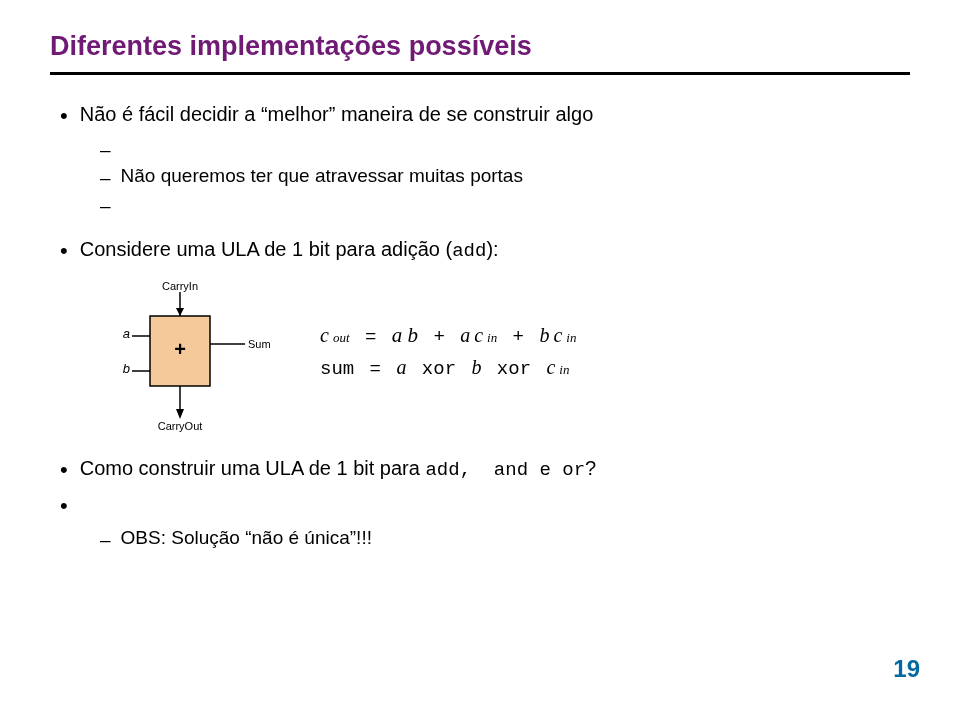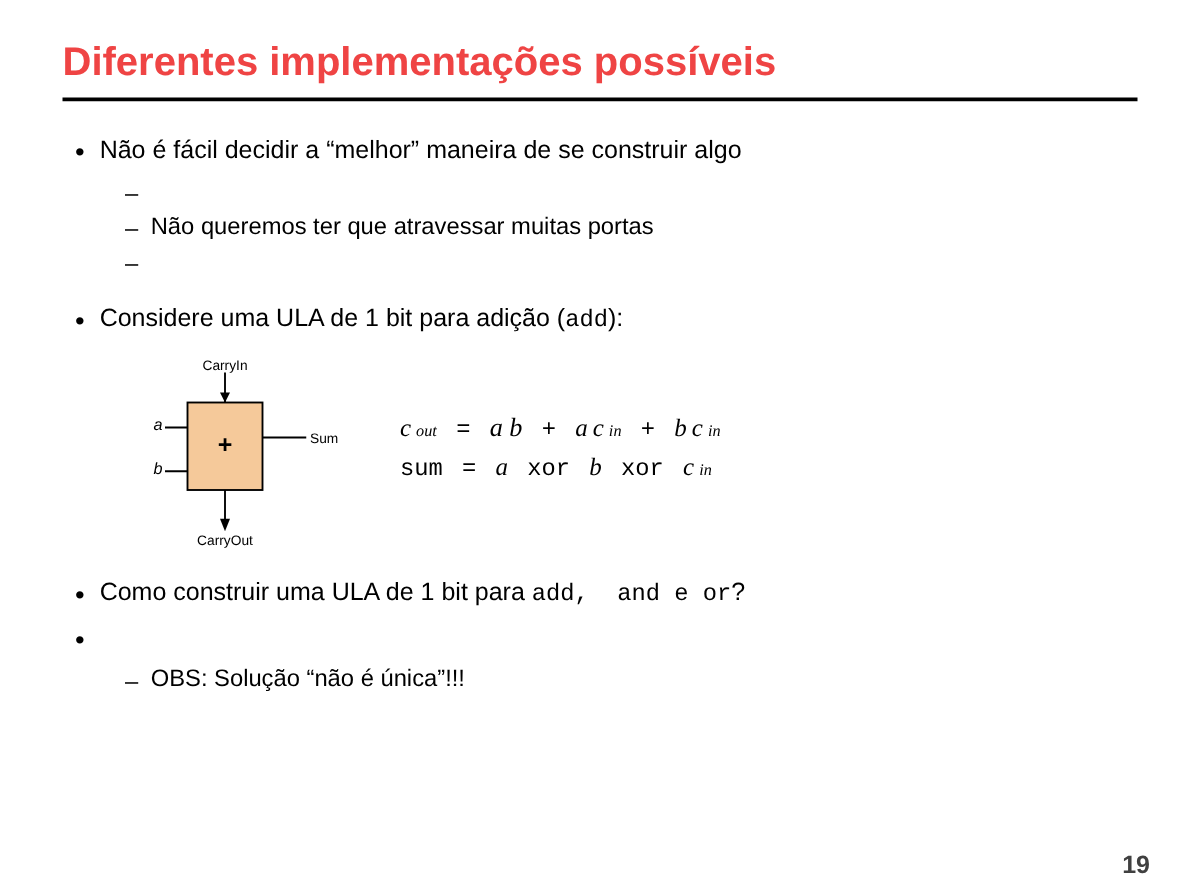--- a/index.html
+++ b/index.html
@@ -19,23 +19,23 @@
       position: relative;
     }
 
     .title-section {
       border-bottom: 3px solid #000;
       padding-bottom: 10px;
       margin-bottom: 25px;
     }
 
     .slide-title {
-      font-size: 32px;
+      font-size: 27px;
       font-weight: bold;
-      color: #ef4444;
+      color: #701a75;
       line-height: 1.2;
     }
 
     .content-area {
       padding-left: 10px;
     }
 
     .bullet-main {
       display: flex;
       align-items: flex-start;
@@ -93,25 +93,25 @@
       flex-shrink: 0;
     }
 
     .diagram-svg {
       width: 220px;
       height: 160px;
     }
 
     .page-number {
       position: absolute;
-      bottom: 8px;
+      bottom: 29px;
       right: 40px;
-      font-size: 20px;
+      font-size: 24px;
       font-weight: bold;
-      color: #404040;
+      color: #0369a1;
     }
 
     .monospace {
       font-family: 'Courier New', Courier, monospace;
       font-size: 19px;
     }
 
     .formula-area {
       display: flex;
       flex-direction: column;

